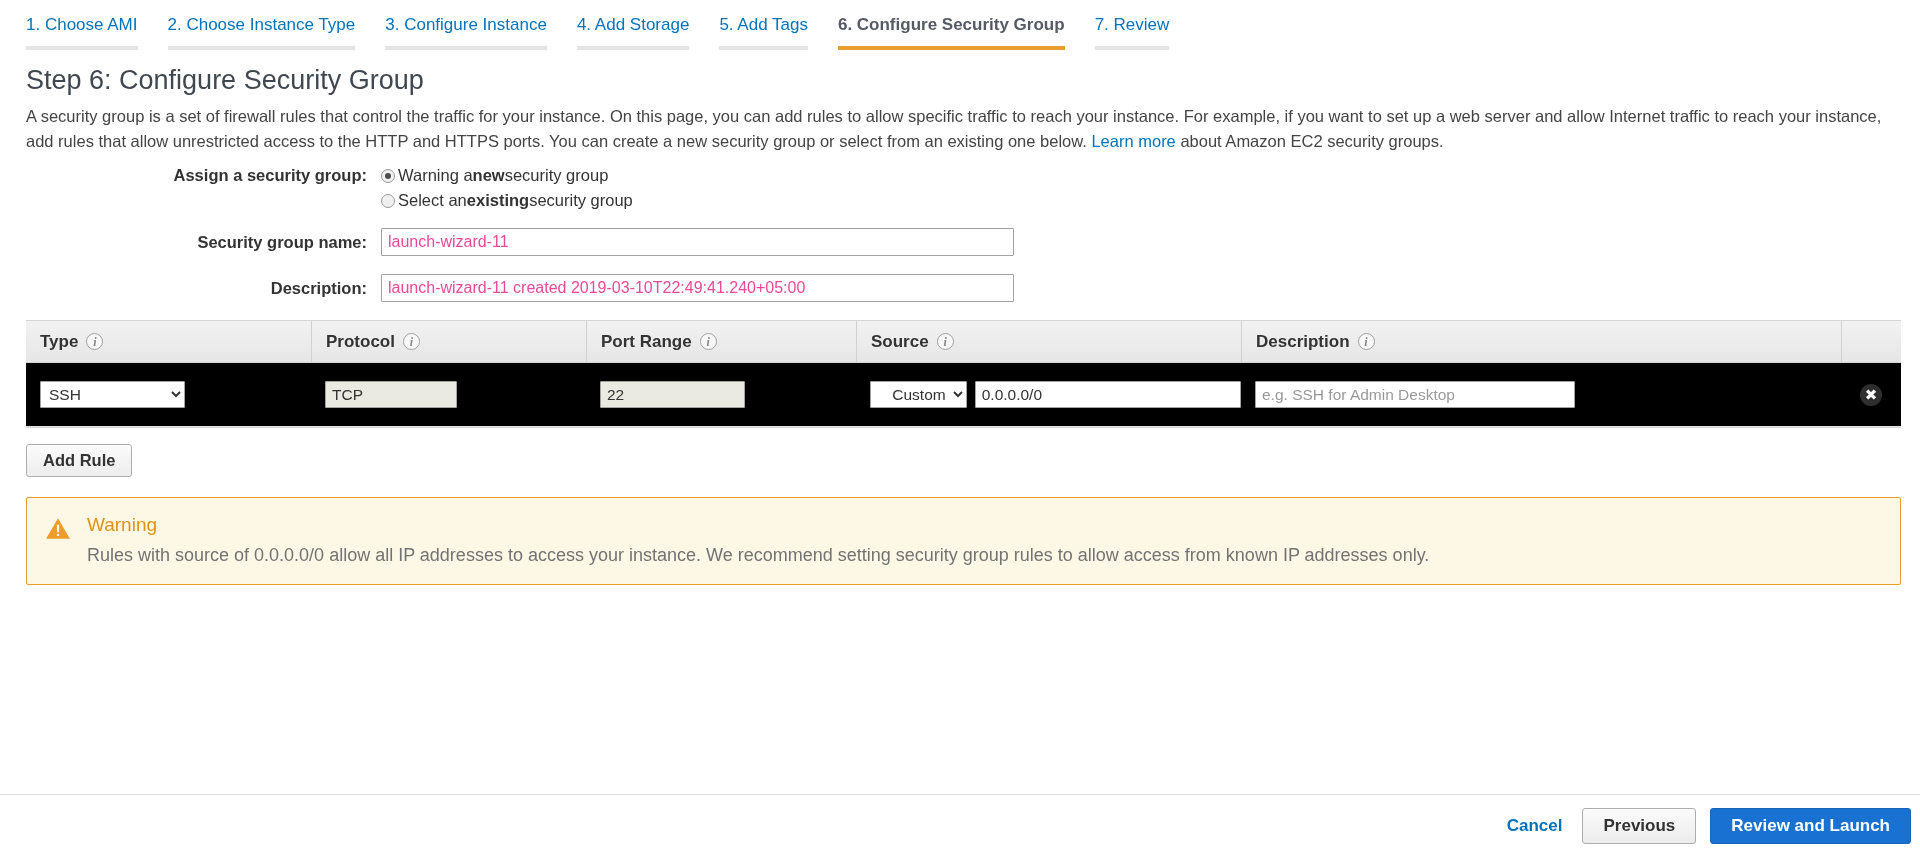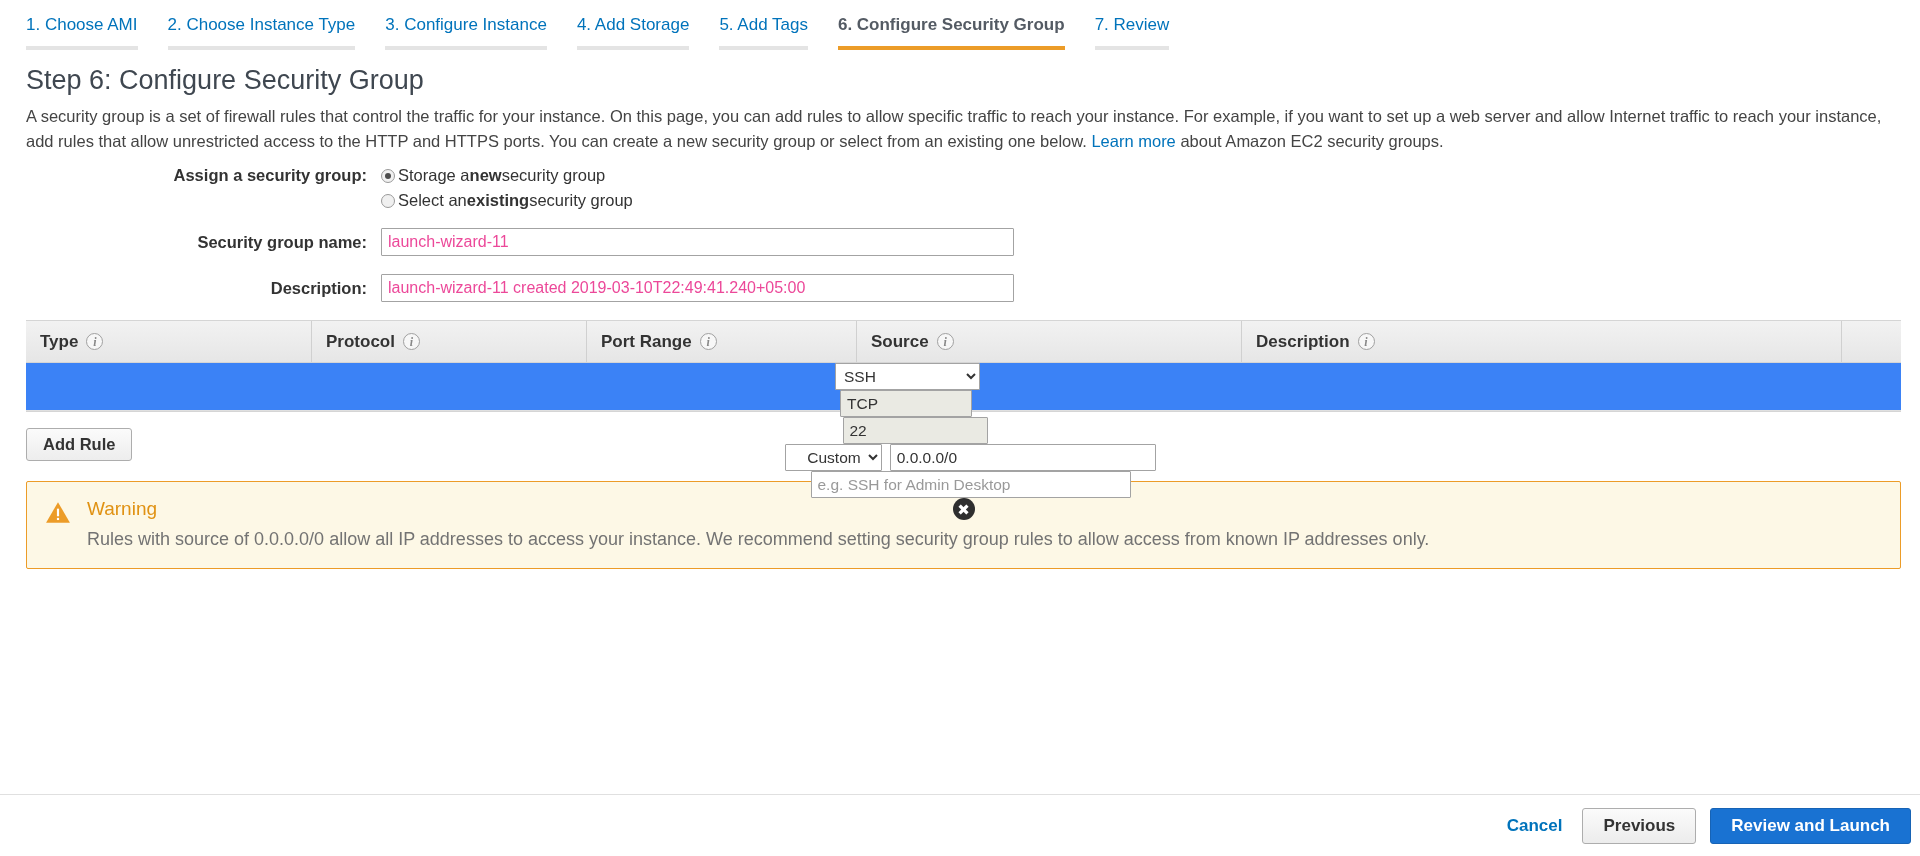--- a/index.html
+++ b/index.html
@@ -143,24 +143,23 @@
     font-style: italic;
     font-family: "Liberation Serif", serif;
     margin-left: 8px;
     background: #f7f7f7;
     cursor: pointer;
     line-height: 1;
   }
   .rules-body-row {
     display: flex;
     align-items: center;
-    height: 48px;
-    background: #3b82f6;
+    height: 64px;
+    background: #000000;
     border-bottom: 1px solid #e0e0e0;
-    flex-direction: column;
   }
   .rules-body-row .cell {
     display: flex;
     align-items: center;
     padding-left: 14px;
     height: 100%;
   }
   .c-type   { width: 285px; }
   .c-proto  { width: 275px; }
   .c-port   { width: 270px; }
@@ -345,21 +344,21 @@
       <span>about Amazon EC2 security groups.</span>
     </div>
 
     
     <div class="form-area">
 
       <div class="form-row">
         <div class="form-label">Assign a security group:</div>
         <label class="radio-line">
           <input type="radio" class="radio" name="sgmode" checked="" style="">
-          <span>Storage a </span>
+          <span>Warning a </span>
             <span class="b">new</span>
             <span> security group</span>
         </label>
       </div>
 
       <div class="form-row">
         <div class="form-label"></div>
         <label class="radio-line">
           <input type="radio" class="radio" name="sgmode" style="">
           <span>Select an </span>

